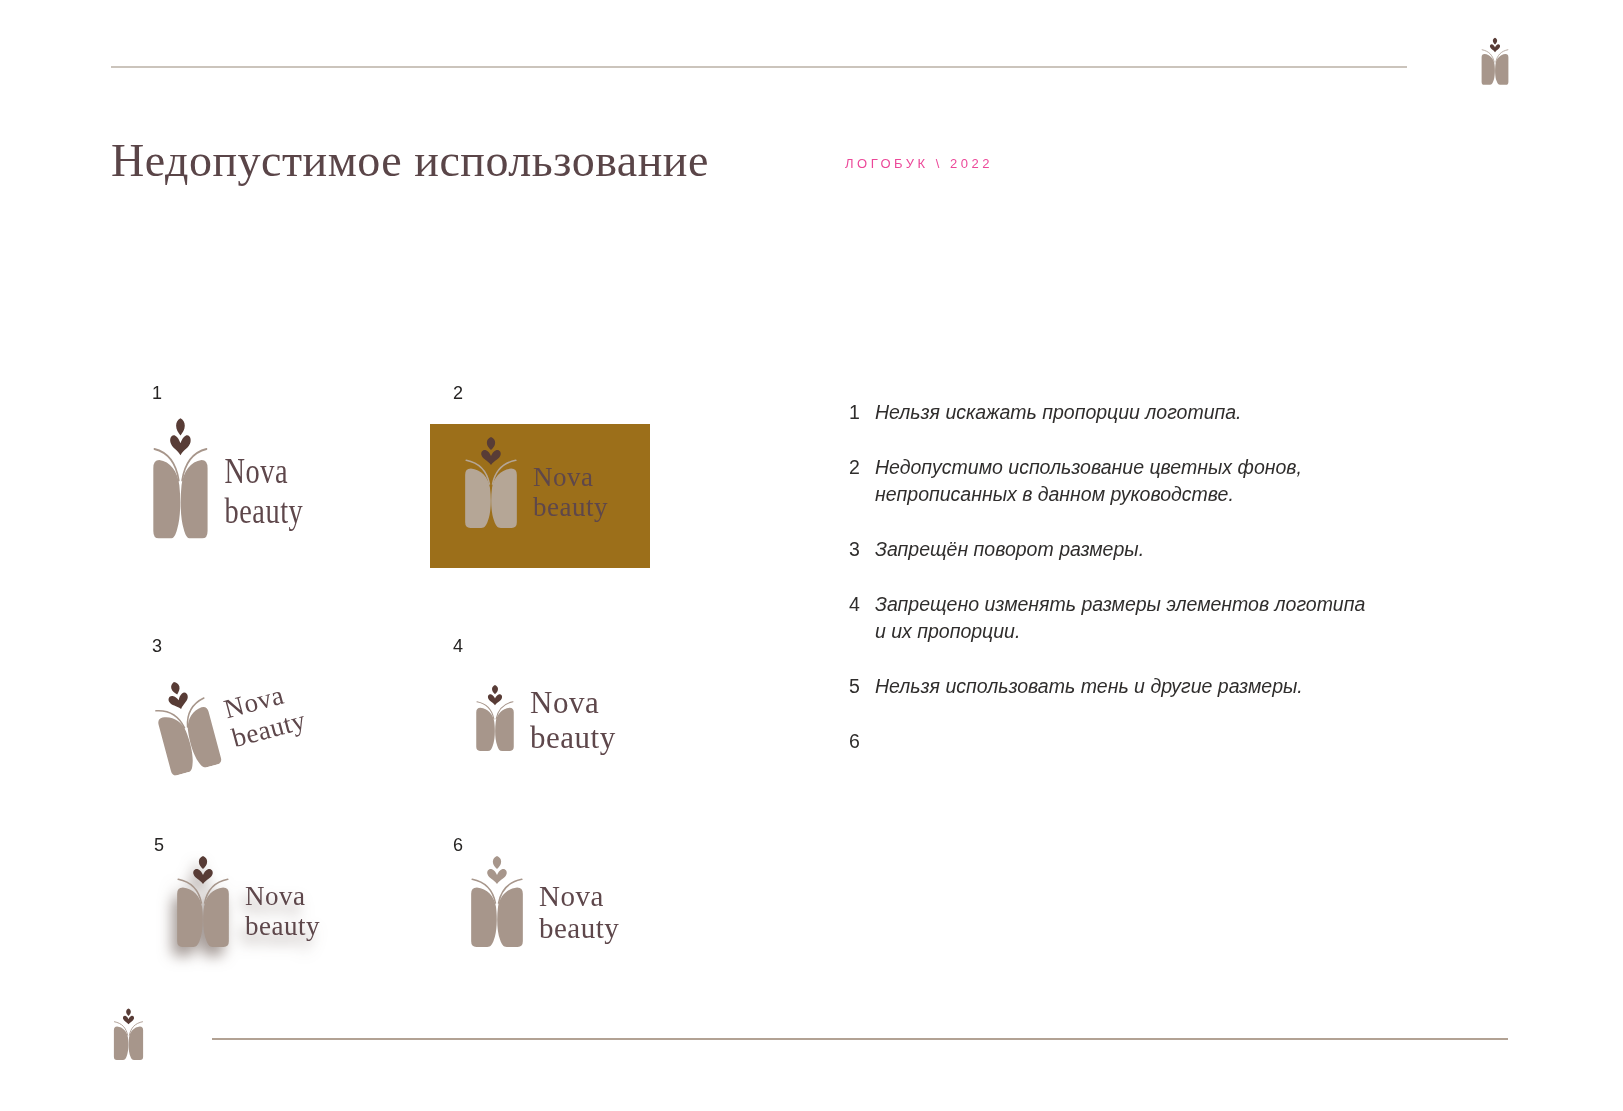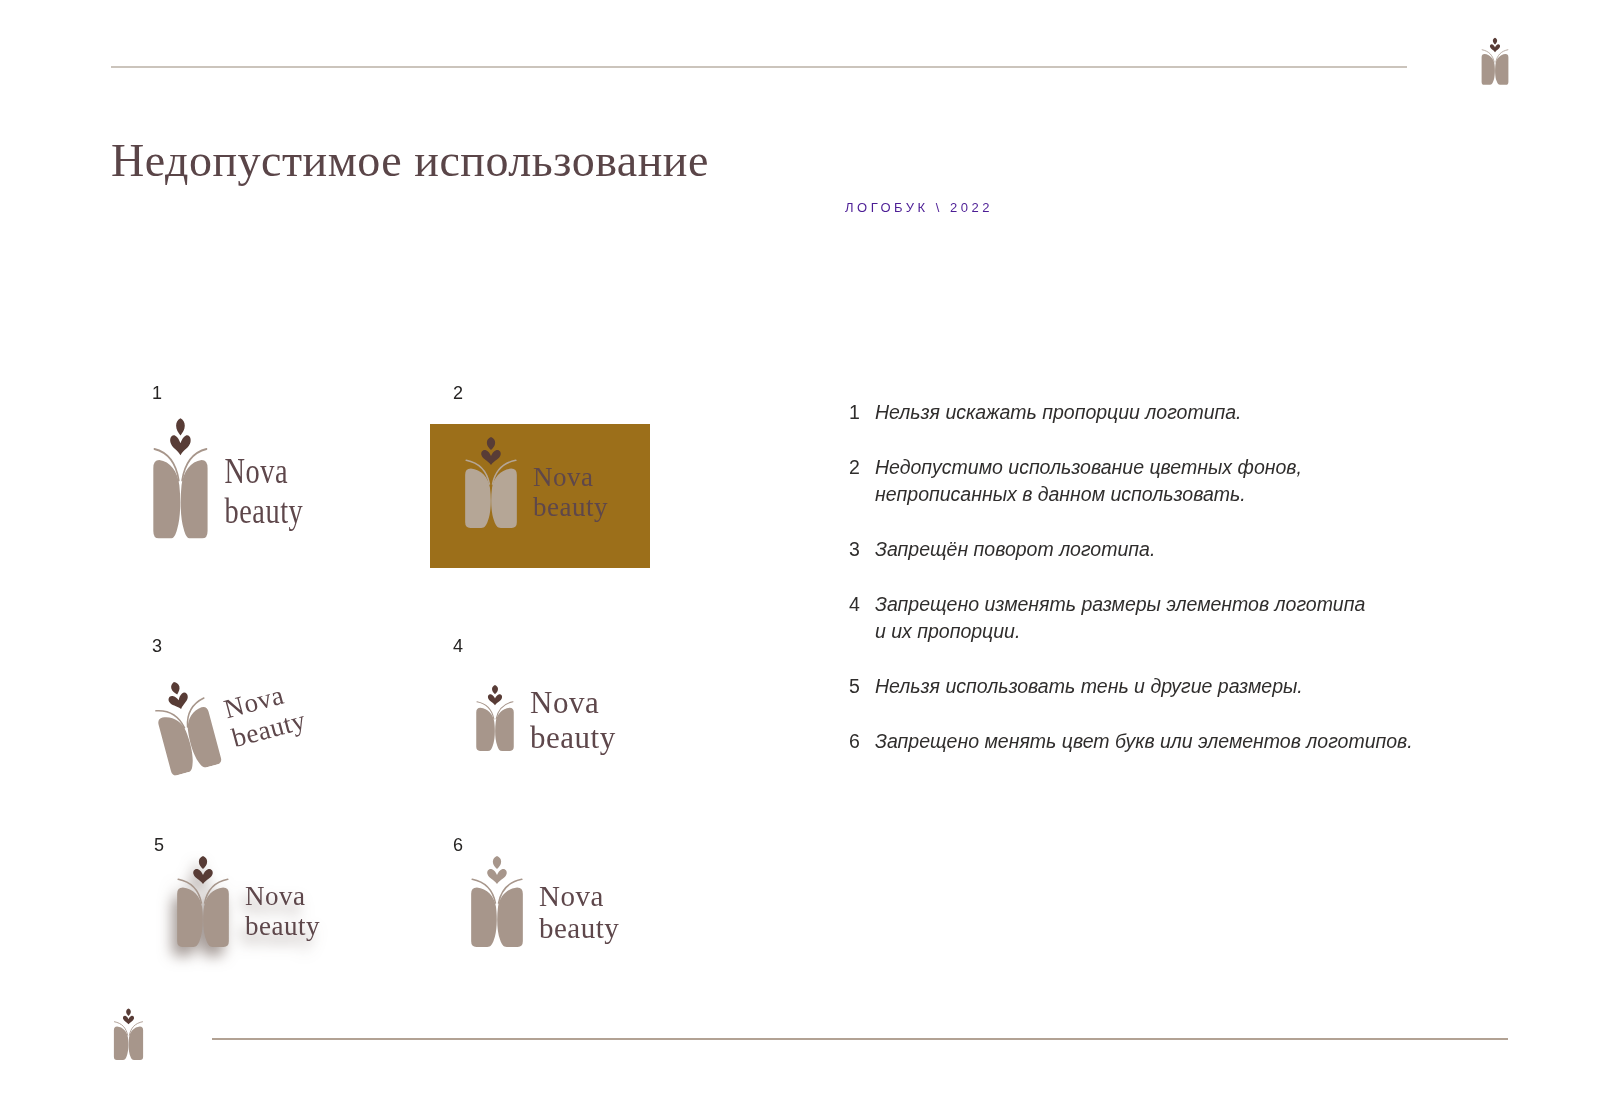--- a/index.html
+++ b/index.html
@@ -7,21 +7,21 @@
           font-family:"Liberation Sans",sans-serif;}
 
   .hr{position:absolute;}
   #top-line{left:111px;top:66px;width:1296px;height:2px;}
   #bottom-line{left:212px;top:1038px;width:1296px;height:2px;}
 
   .title{position:absolute;left:111px;top:130px;
          font-family:"Liberation Serif",serif;font-size:46px;line-height:62px;
          letter-spacing:0.5px;}
   .meta{position:absolute;left:845px;top:156px;font-size:13px;letter-spacing:3.5px;
-        color:#4c1d95;margin-top:44px;}
+        color:#ec4899;}
 
   .ex-num{position:absolute;font-size:18px;color:#262423;}
   #num1{left:152px;top:383px;} #num2{left:453px;top:383px;}
   #num3{left:152px;top:636px;} #num4{left:453px;top:636px;}
   #num5{left:154px;top:835px;} #num6{left:453px;top:835px;}
 
   .nova-logo{display:flex;align-items:flex-start;}
   .logo-text div{white-space:nowrap;}
   .logo-text{font-family:"Liberation Serif",serif;}
 
@@ -165,38 +165,37 @@
     </div>
 
   <div class="rules">
     <div class="rule">
       <div class="rn">1</div>
       <div class="rt">Нельзя искажать пропорции логотипа.</div>
     </div>
     <div class="rule">
       <div class="rn">2</div>
       <div class="rt">Недопустимо использование цветных фонов,
-непрописанных в данном использовать.</div>
+непрописанных в данном руководстве.</div>
     </div>
     <div class="rule">
       <div class="rn">3</div>
-      <div class="rt">Запрещён поворот логотипа.</div>
+      <div class="rt">Запрещён поворот размеры.</div>
     </div>
     <div class="rule">
       <div class="rn">4</div>
       <div class="rt">Запрещено изменять размеры элементов логотипа
 и их пропорции.</div>
     </div>
     <div class="rule">
       <div class="rn">5</div>
       <div class="rt">Нельзя использовать тень и другие размеры.</div>
     </div>
     <div class="rule">
       <div class="rn">6</div>
-      <div class="rt">Запрещено менять цвет букв или элементов логотипов.</div>
     </div>
   </div>
 
   <div id="corner-logo-bl"><svg width="33" height="52" viewBox="0 0 112 178" xmlns="http://www.w3.org/2000/svg">
         <path fill="#583c36" d="M56 2 C61 4 64 8 64 13 C64 19 60 23 56 27 C52 23 48 19 48 13 C48 8 51 4 56 2 Z"></path>
         <path fill="#583c36" d="M56 56 C49 47 40 45 37.5 37 C35.5 30 41 25 46.5 27.5 C51 29.5 54 34 56 38.5 C58 34 61 29.5 65.5 27.5 C71 25 76.5 30 74.5 37 C72 45 63 47 56 56 Z"></path>
         <path fill="none" stroke="#a7968b" stroke-width="3" stroke-linecap="round" d="M53 93 C48 68 34 52 8 47"></path>
         <path fill="none" stroke="#a7968b" stroke-width="3" stroke-linecap="round" d="M59 93 C64 68 78 52 104 47"></path>
         <path fill="#a7968b" d="M6 75 Q6 63 17 63 C37 65 51 80 54 100 C57 123 56 149 50 164 C47 173 44 178 37 178 L16 178 Q6 178 6 167 Z"></path>
         <path fill="#a7968b" d="M106 75 Q106 63 95 63 C75 65 61 80 58 100 C55 123 56 149 62 164 C65 173 68 178 75 178 L96 178 Q106 178 106 167 Z"></path>

